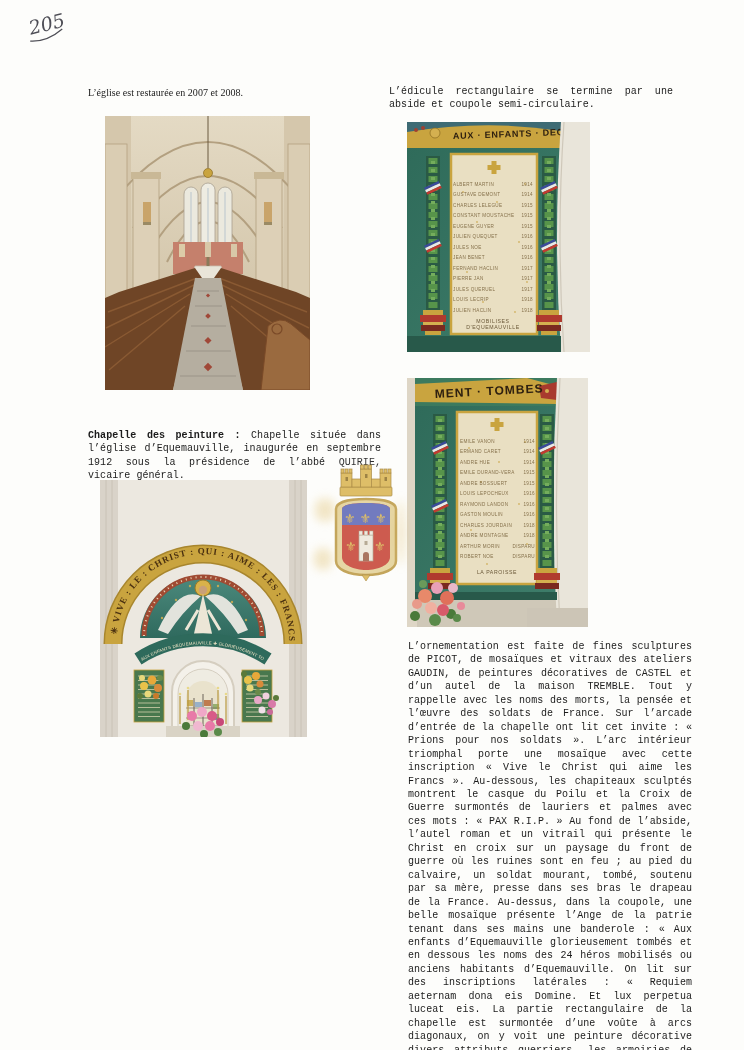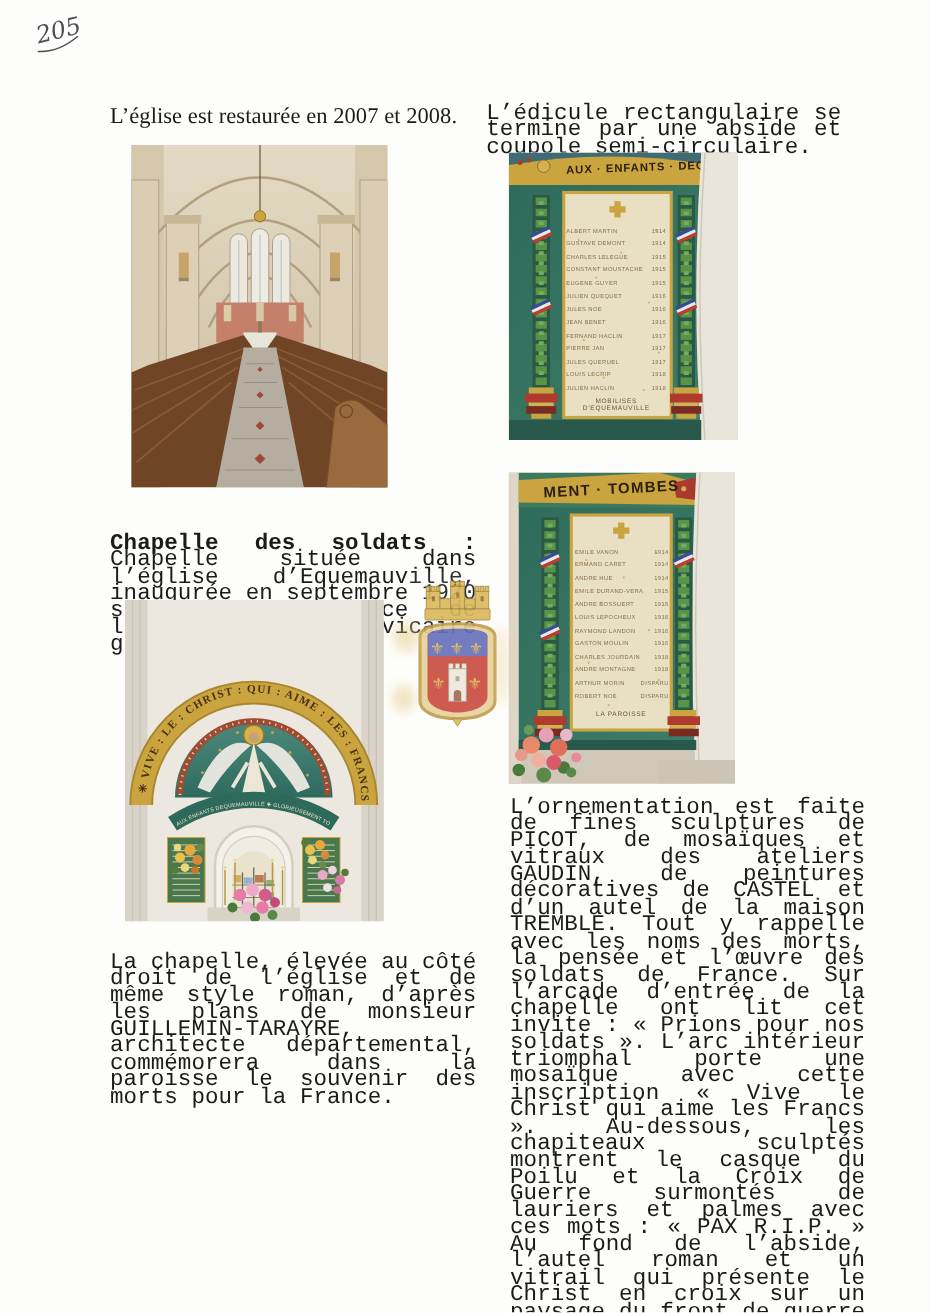--- a/index.html
+++ b/index.html
@@ -1,18 +1,18 @@
 <!DOCTYPE html>
 <html lang="fr"><head>
 <meta charset="utf-8">
 <style>
   html,body{margin:0;padding:0;background:#ffffff;}
   .page{position:relative;width:744px;height:1050px;background:#fdfdfb;
         font-family:"Liberation Serif",serif;color:#1b1b1b;overflow:hidden;}
-  .para{position:absolute;font-size:18px;line-height:13.45px;letter-spacing:.05px;margin:0;}
+  .para{position:absolute;font-size:10px;line-height:13.45px;letter-spacing:.05px;margin:0;}
   .just{text-align:justify;font-family:Liberation Mono, monospace;}
   .lead{font-weight:bold;}
   figure{position:absolute;margin:0;overflow:hidden;background:#d8d2c4;}
   figure svg{display:block;}
   #photo-nave{left:105px;top:116px;width:205px;height:274px;}
   #photo-chapel{left:100px;top:480px;width:207px;height:257px;}
   #photo-memorial1{left:407px;top:122px;width:183px;height:230px;}
   #photo-memorial2{left:407px;top:378px;width:181px;height:249px;}
   #lp1{left:88px;top:86px;width:292px;}
   #lp2{left:88px;top:429px;width:293px;}
@@ -141,21 +141,21 @@
         </g>
       </g>
       <g>
         <path d="M156 274 L163 210 Q175 199 186 208 L205 224 L205 274 Z" fill="#9a6a3f" stroke="#7a4a28" stroke-width="1"></path>
         <circle cx="172" cy="213" r="5" fill="none" stroke="#7a4a28" stroke-width="1.2"></circle>
       </g>
     </svg>
   </figure>
 
   <p class="para just" id="lp2">
-    <span class="lead">Chapelle des soldats :</span><span> Chapelle située dans l’église d’Equemauville, inaugurée en septembre 1920 sous la présidence de l’abbé QUIRIE, vicaire général.</span>
+    <span class="lead">Chapelle des peinture :</span><span> Chapelle située dans l’église d’Equemauville, inaugurée en septembre 1912 sous la présidence de l’abbé QUIRIE, vicaire général.</span>
   </p>
 
   <figure id="photo-chapel">
     <svg width="207" height="257" viewBox="0 0 207 257">
       <defs>
         <linearGradient id="domeG" x1="0" y1="0" x2="0" y2="1">
           <stop offset="0" stop-color="#4d8a7d"></stop>
             <stop offset="1" stop-color="#2f6a5e"></stop>
         </linearGradient>
         <path id="archTextPath" d="M 17 160 A 86 86 0 0 1 189 160" fill="none"></path>
@@ -261,21 +261,20 @@
           <circle cx="98" cy="246" r="5" fill="#f0b8d0"></circle>
         <circle cx="110" cy="246" r="5" fill="#e87aa8"></circle>
           <circle cx="120" cy="242" r="4" fill="#c84878"></circle>
         <circle cx="86" cy="246" r="4" fill="#4a7a3a"></circle>
           <circle cx="118" cy="252" r="4" fill="#5a8a4a"></circle>
           <circle cx="104" cy="254" r="4" fill="#4a7a3a"></circle>
       </g>
     </svg>
   </figure>
 
-  <p class="para just" id="lp3">La chapelle, élevée au côté droit de l’église et de même style roman, d’après les plans de monsieur GUILLEMIN-TARAYRE, architecte départemental, commémorera dans la paroisse le souvenir des morts pour la France.</p>
 
   <p class="para just" id="rp1">L’édicule rectangulaire se termine par une abside et coupole semi-circulaire.</p>
 
   <figure id="photo-memorial1">
     <svg width="183" height="230" viewBox="0 0 183 230">
       <defs>
         <linearGradient id="tealG" x1="0" y1="0" x2="1" y2="1">
           <stop offset="0" stop-color="#2f6b5a"></stop>
             <stop offset="1" stop-color="#3e7d6a"></stop>
         </linearGradient>

